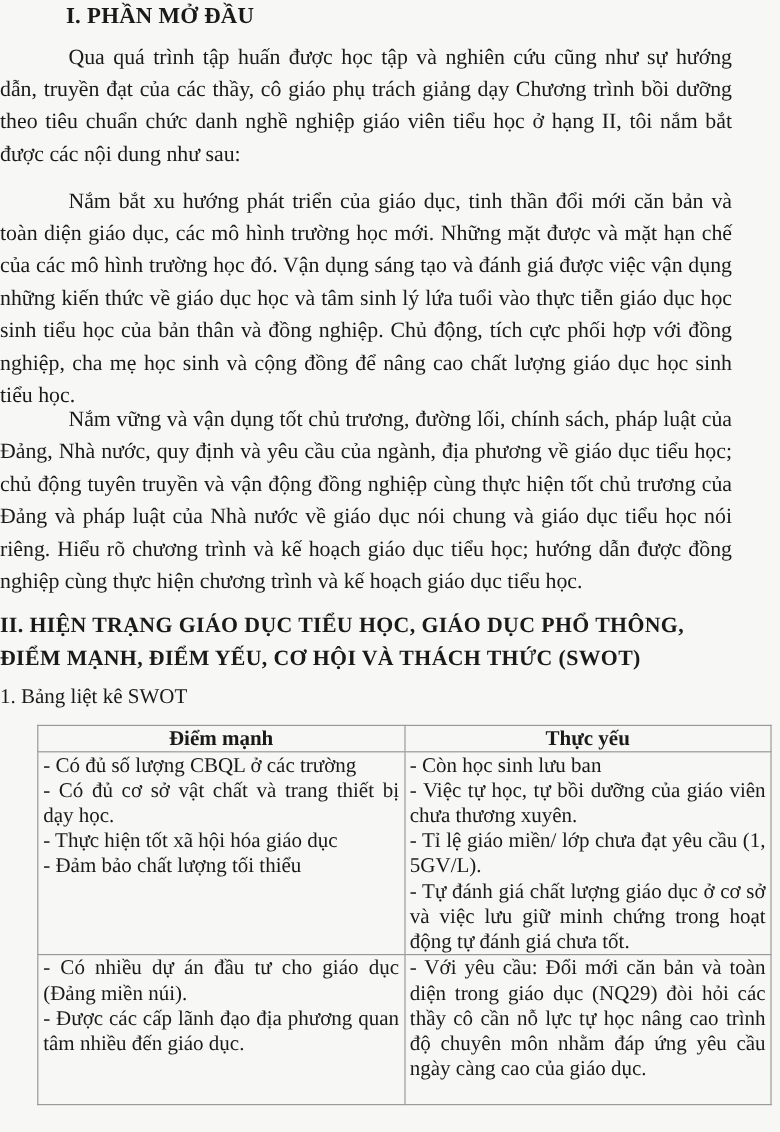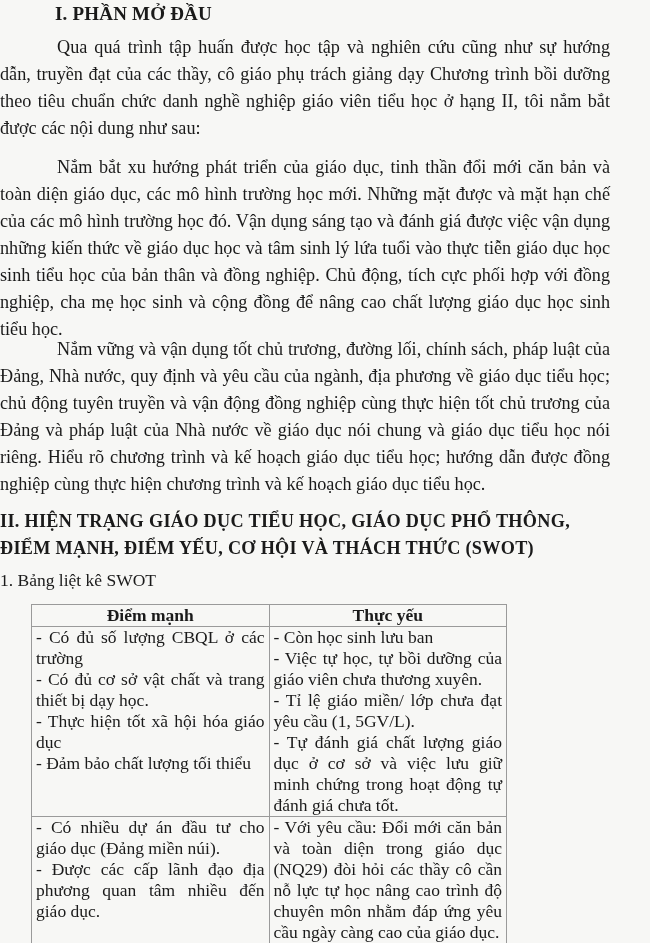--- a/index.html
+++ b/index.html
@@ -42,21 +42,21 @@
     font-size: 44px; color: rgba(70,160,220,0.55);
     font-family: "DejaVu Serif", serif; font-weight: bold; letter-spacing: -1px;
     pointer-events: none;
   }
   .watermark .vn {
     position: absolute; left: 152px; top: 26px;
     font-size: 22px; font-weight: normal; color: rgba(90,180,110,0.7);
   }
   table.swot {
     position: absolute; left: 31px; top: 604px;
-    width: 476px; border-collapse: collapse;
+    width: 612px; border-collapse: collapse;
     font-size: 17.5px; line-height: 21px; padding-left: 12px;
   }
   table.swot td, table.swot th {
     border: 1px solid #9a9a9a;
     vertical-align: top;
     padding: 0 4px;
     width: 50%;
   }
   table.swot th {
     font-weight: bold; text-align: center; height: 21px;

